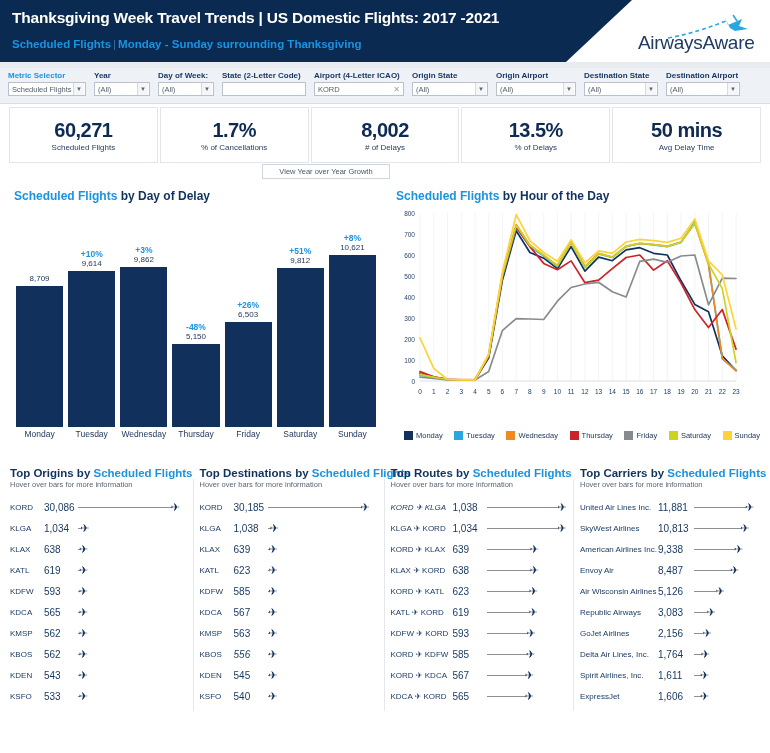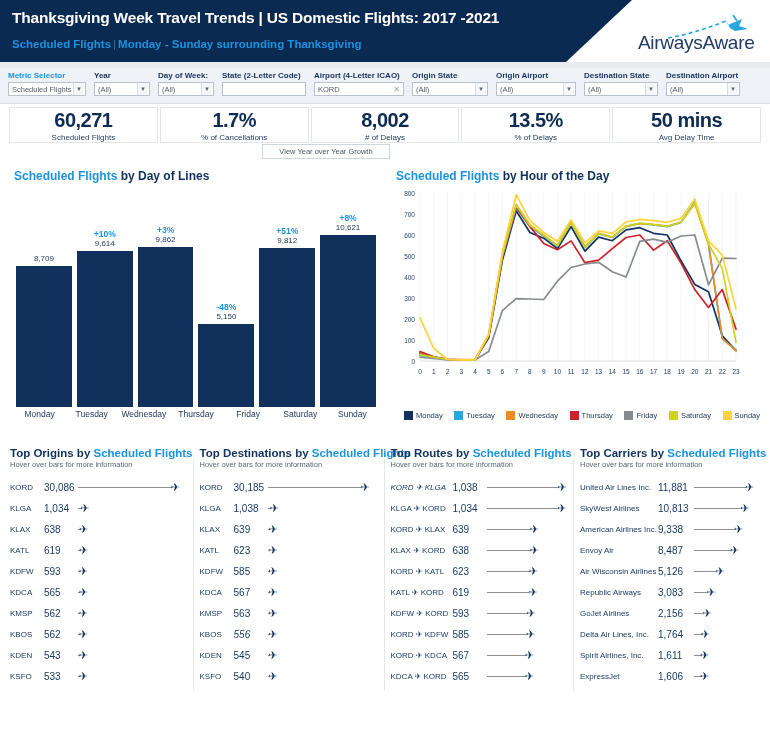--- a/index.html
+++ b/index.html
@@ -54,21 +54,21 @@
   .caret {
     width:11px; height:12px; margin-right:-2px;
     border-left:1px solid #d5dbe1; background:#f4f6f8;
     display:flex; align-items:center; justify-content:center;
     font-size:6px; color:#5c6876;
   }
   .clear-x { font-size:8px; color:#9aa4ae; padding-left:3px; }
 
   
   .kpirow {
-    position:relative; width:770px; height:39px; background:#ffffff;
+    position:relative; width:770px; height:59px; background:#ffffff;
     display:flex; padding:3px 8px 0 8px; gap:0;
   }
   .kpi {
     flex:1; border:1px solid #e2e6ea; margin:0 1px;
     display:flex; flex-direction:column; align-items:center; justify-content:center;
   }
   .kpi-value { font-size:20px; font-weight:bold; color:#0e2b54; line-height:23px; letter-spacing:-0.5px; }
   .kpi-label { font-size:8px; color:#253c5e; margin-top:1px; }
 
   .yoy-wrap { width:770px; height:20px; position:relative; }
@@ -226,21 +226,21 @@
     </div>
   </div>
 <div class="yoy-wrap">
   <div class="yoy-btn">View Year over Year Growth</div>
 </div>
 
 <div class="chartrow">
 
   <div class="panel barchart">
     <div class="panel-title">
-      <span class="accent">Scheduled Flights</span><span> by Day of Lines</span>
+      <span class="accent">Scheduled Flights</span><span> by Day of Delay</span>
     </div>
     <div class="bars" id="bars">
         <div class="bar-col">
           <div class="bar-pct"></div>
           <div class="bar-val">8,709</div>
           <div class="bar-rect" style="height: 140.927px; background: rgb(17, 48, 91);"></div>
         </div>
         <div class="bar-col">
           <div class="bar-pct">+10%</div>
           <div class="bar-val">9,614</div>
@@ -248,20 +248,25 @@
         </div>
         <div class="bar-col">
           <div class="bar-pct">+3%</div>
           <div class="bar-val">9,862</div>
           <div class="bar-rect" style="height: 159.585px; background: rgb(17, 48, 91);"></div>
         </div>
         <div class="bar-col">
           <div class="bar-pct">-48%</div>
           <div class="bar-val">5,150</div>
           <div class="bar-rect" style="height: 83.3364px; background: rgb(17, 48, 91);"></div>
+        </div>
+        <div class="bar-col">
+          <div class="bar-pct">+26%</div>
+          <div class="bar-val">6,503</div>
+          <div class="bar-rect" style="height: 105.23px; background: rgb(17, 48, 91);"></div>
         </div>
         <div class="bar-col">
           <div class="bar-pct">+51%</div>
           <div class="bar-val">9,812</div>
           <div class="bar-rect" style="height: 158.776px; background: rgb(17, 48, 91);"></div>
         </div>
         <div class="bar-col">
           <div class="bar-pct">+8%</div>
           <div class="bar-val">10,621</div>
           <div class="bar-rect" style="height: 171.867px; background: rgb(17, 48, 91);"></div>

